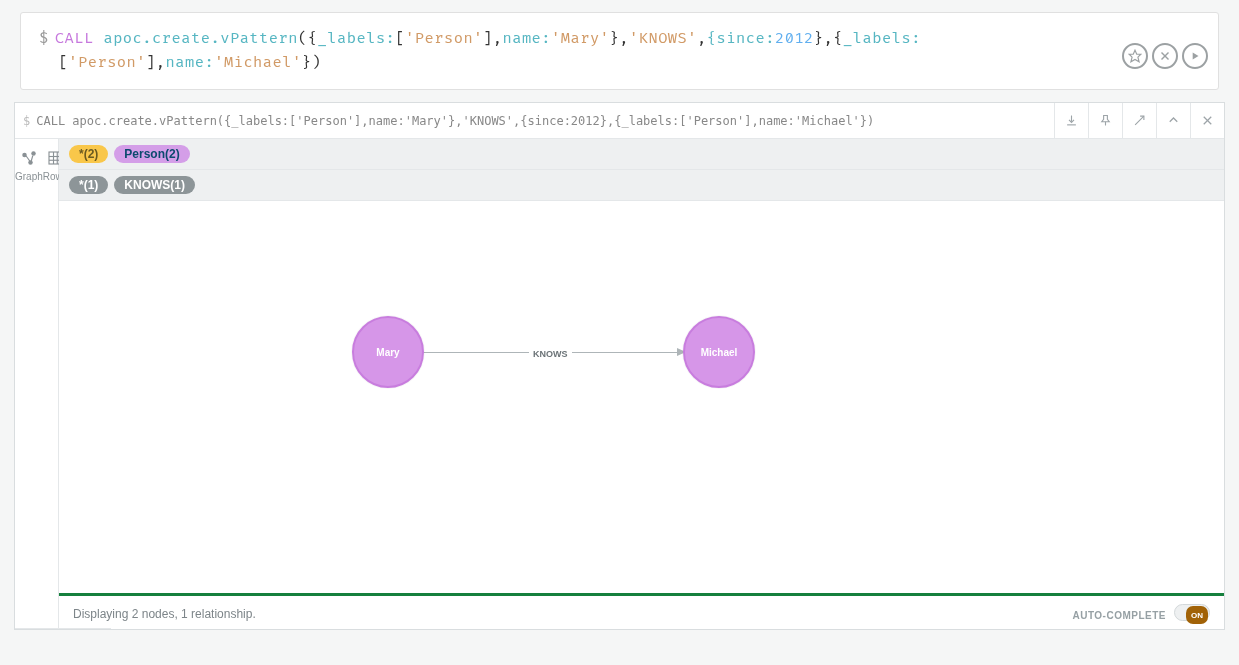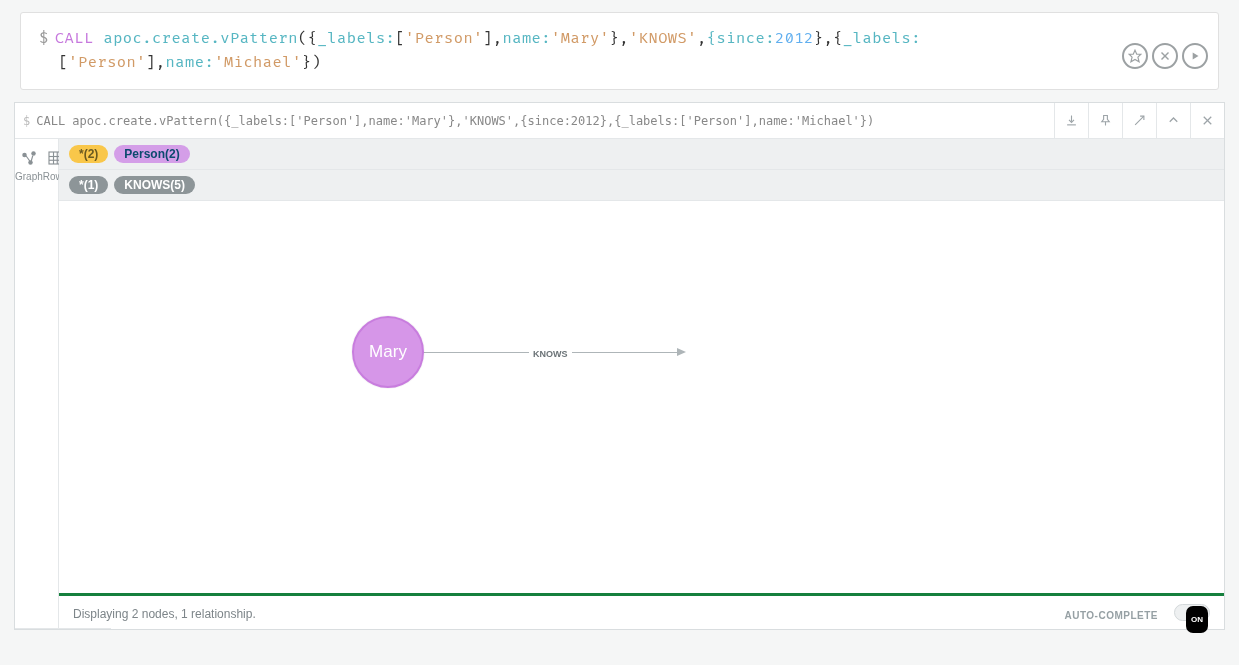--- a/index.html
+++ b/index.html
@@ -161,22 +161,22 @@
       position: relative;
       background: #fff;
     }
     .node {
       width: 72px;
       height: 72px;
       border-radius: 50%;
       background: #d696e8;
       border: 2px solid #c87dde;
       color: #fff;
-      font-size: 17px;
-      font-weight: 400;
+      font-size: 10px;
+      font-weight: 700;
       display: flex;
       align-items: center;
       justify-content: center;
       position: absolute;
       box-shadow: 0 0 0 1px rgba(0,0,0,0.03);
       text-align: center;
     }
     .edge {
       position: absolute;
       height: 1px;
@@ -205,38 +205,38 @@
       align-items: flex-end;
       font-size: 12px;
       color: #7d8589;
     }
     .footer-status { flex: 1; }
     .autocomplete-label {
       font-size: 10px;
       font-weight: 700;
       color: #96a0a4;
       letter-spacing: 0.5px;
-      margin-right: 16px;
+      margin-right: 8px;
     }
     .toggle {
       width: 36px;
       height: 17px;
       background: #eef0f1;
       border: 1px solid #d3d8da;
       border-radius: 9px;
       position: relative;
       cursor: pointer;
     }
     .toggle-knob {
       position: absolute;
       right: 1px;
       top: 1px;
       width: 22px;
-      height: 27px;
-      background: #000000;
+      height: 18px;
+      background: #a16207;
       border-radius: 7px;
       color: #fff;
       font-size: 8px;
       font-weight: 700;
       display: flex;
       align-items: center;
       justify-content: center;
     }
   </style>
 </head>
@@ -343,28 +343,29 @@
       </div>
     </div>
 
     <div class="result-content">
       <div class="tags-bar">
         <span class="tag tag-yellow">*(2)</span>
         <span class="tag tag-purple">Person(2)</span>
       </div>
       <div class="tags-bar" style="border-bottom:1px solid #e4e7e9;">
         <span class="tag tag-gray">*(1)</span>
-        <span class="tag tag-gray2">KNOWS(5)</span>
+        <span class="tag tag-gray2">KNOWS(1)</span>
       </div>
 
       <div class="graph-canvas">
         <div class="edge" style="left:363px; top:151px; width:260px;"></div>
         <div class="arrow-head" style="left:618px; top:147px;"></div>
         <div class="edge-label" style="left:470px; top:148px;">KNOWS</div>
         <div class="node" style="left:293px; top:115px;">Mary</div>
+        <div class="node" style="left:624px; top:115px;">Michael</div>
       </div>
 
       <div class="result-footer">
         <span class="footer-status">Displaying 2 nodes, 1 relationship.</span>
         <span class="autocomplete-label">AUTO-COMPLETE</span>
         <div class="toggle">
           <div class="toggle-knob">ON</div>
         </div>
       </div>
     </div>

